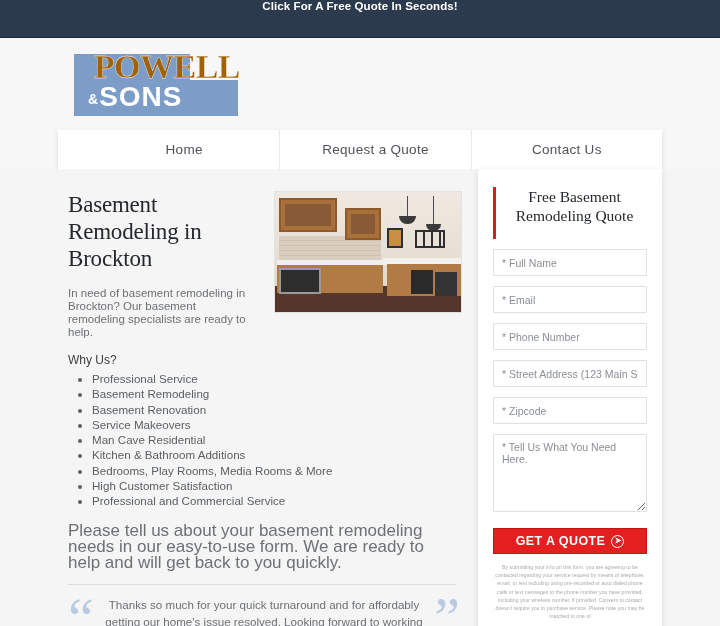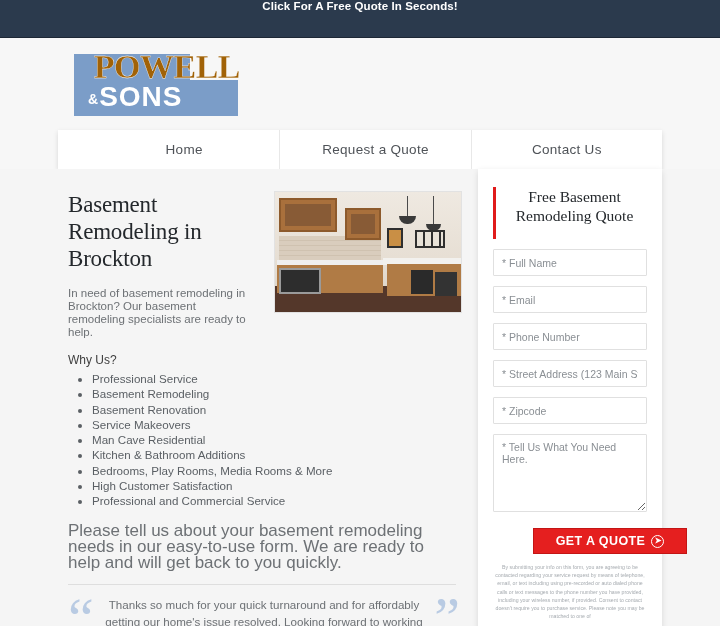--- a/index.html
+++ b/index.html
@@ -281,21 +281,20 @@
     color: #ffffff;
     font-family: "Liberation Sans", sans-serif;
     font-size: 12.5px;
     font-weight: bold;
     letter-spacing: 0.4px;
     display: flex;
     align-items: center;
     justify-content: center;
     gap: 6px;
     cursor: pointer;
-    margin-left: 40px;
   }
   .submit-arrow {
     display: inline-flex;
     align-items: center;
     justify-content: center;
     width: 13px; height: 13px;
     border: 1.3px solid #ffffff;
     border-radius: 50%;
     font-size: 8px;
     line-height: 1;

